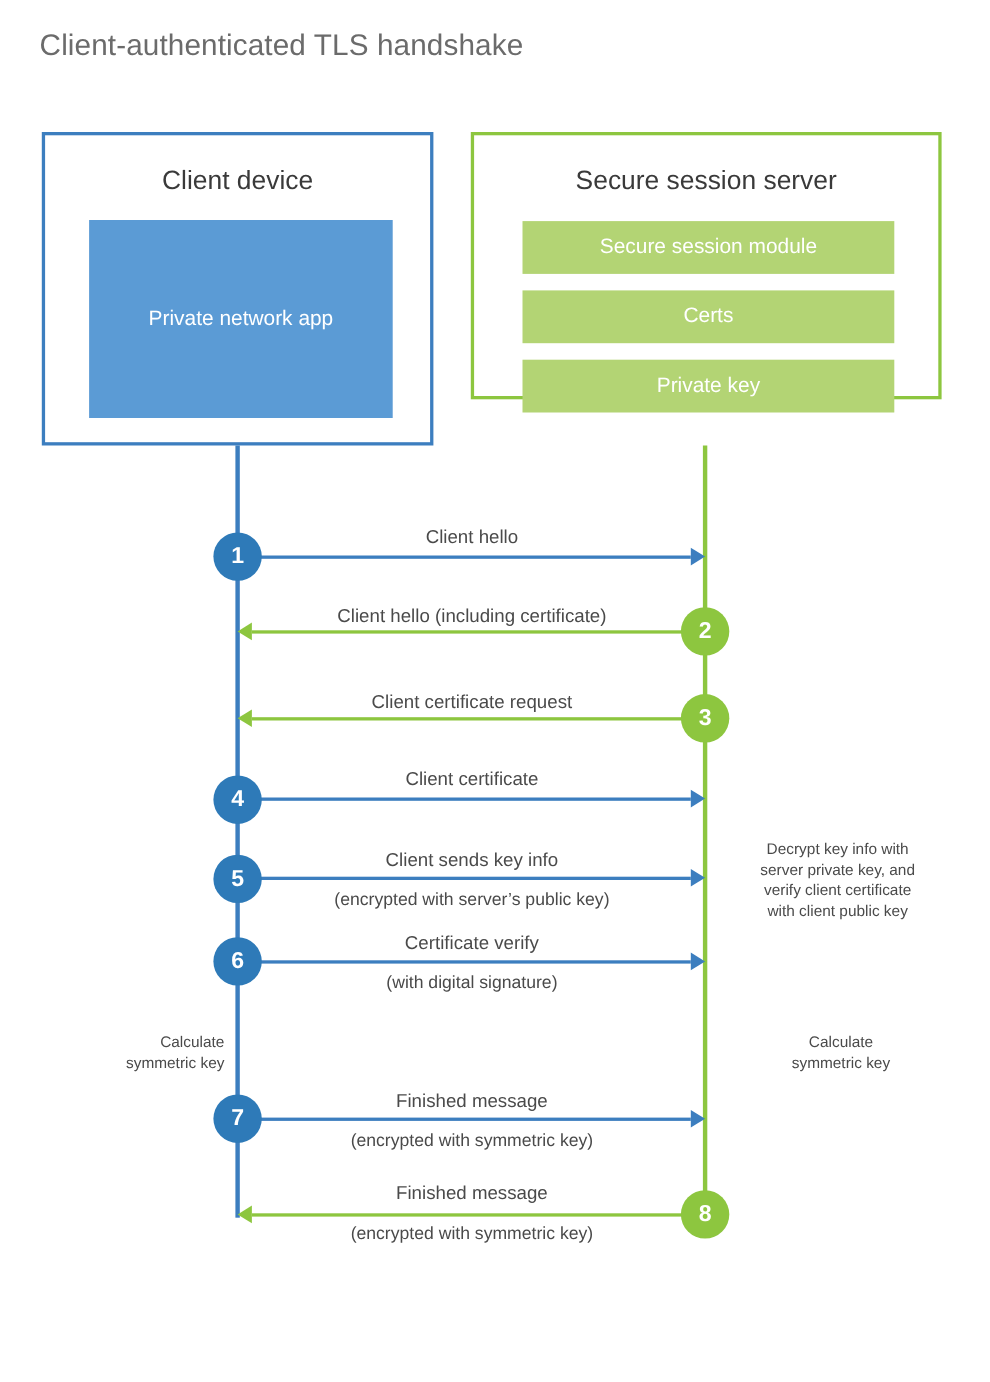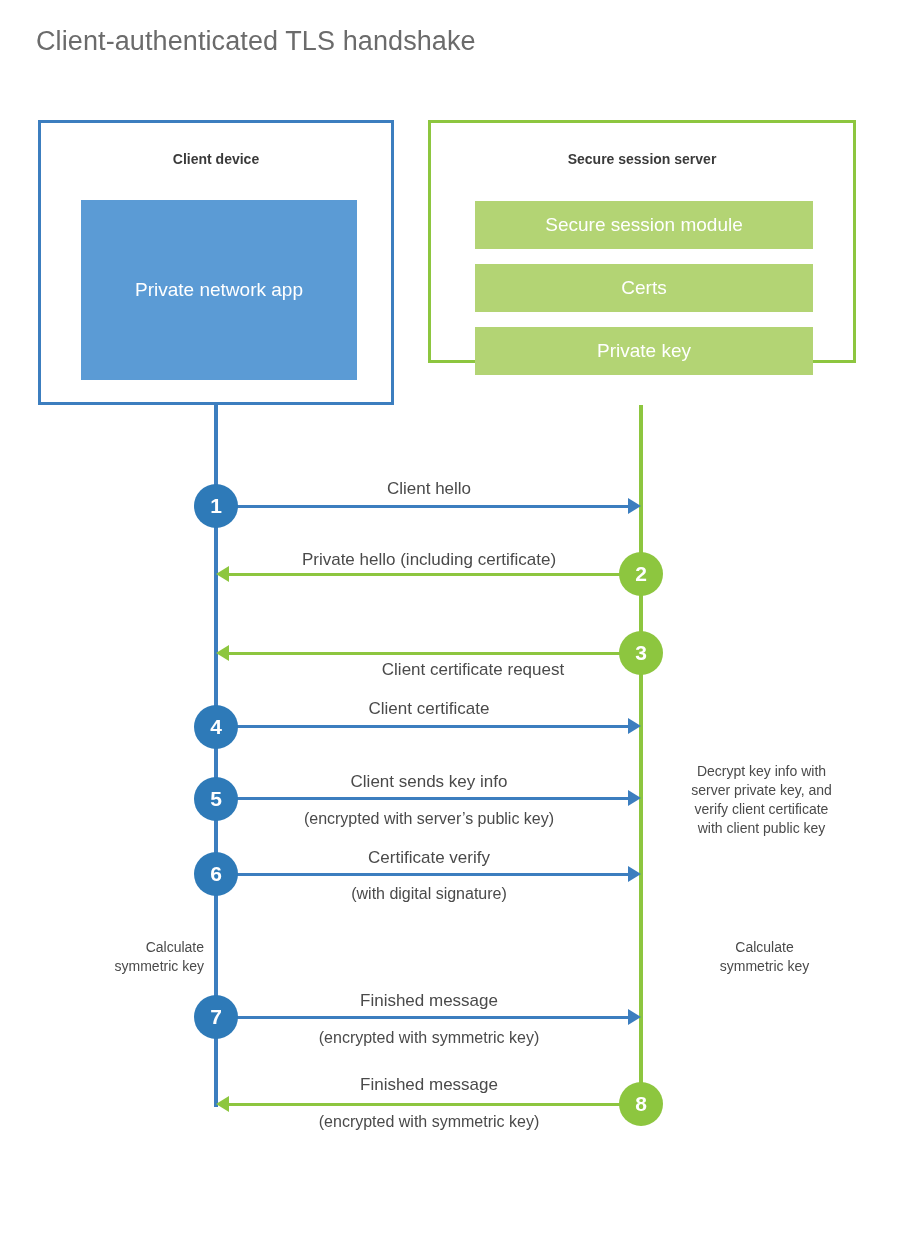--- a/index.html
+++ b/index.html
@@ -50,22 +50,22 @@
     width: 428px;
     height: 243px;
     border: 3px solid #8dc63f;
   }
   .actor-title {
     position: absolute;
     left: 0;
     right: 0;
     top: 28px;
     text-align: center;
-    font-size: 14px;
-    font-weight: bold;
+    font-size: 24px;
+    font-weight: normal;
     color: #3a3a3a;
   }
 
   
   .client-app {
     position: absolute;
     left: 40px;
     top: 77px;
     width: 276px;
     height: 180px;
@@ -207,26 +207,26 @@
   </div>
 
   <div class="lifeline client"></div>
   <div class="lifeline server"></div>
 
   <div class="msg-label" style="left:429px; top:479px;">Client hello</div>
   <div class="msg-line to-server" style="left:216px; top:505px; width:412px;"></div>
   <div class="arrow-head right" style="left:628px; top:498px;"></div>
   <div class="step-circle blue" style="left:194px; top:484px;">1</div>
 
-  <div class="msg-label" style="left:429px; top:550px;">Private hello (including certificate)</div>
+  <div class="msg-label" style="left:429px; top:550px;">Client hello (including certificate)</div>
   <div class="msg-line to-client" style="left:229px; top:573px; width:412px;"></div>
   <div class="arrow-head left" style="left:216px; top:566px;"></div>
   <div class="step-circle green" style="left:619px; top:552px;">2</div>
 
-  <div class="msg-label" style="left:429px; top:660px;margin-left:44px;">Client certificate request</div>
+  <div class="msg-label" style="left:429px; top:629px;">Client certificate request</div>
   <div class="msg-line to-client" style="left:229px; top:652px; width:412px;"></div>
   <div class="arrow-head left" style="left:216px; top:645px;"></div>
   <div class="step-circle green" style="left:619px; top:631px;">3</div>
 
   <div class="msg-label" style="left:429px; top:699px;">Client certificate</div>
   <div class="msg-line to-server" style="left:216px; top:725px; width:412px;"></div>
   <div class="arrow-head right" style="left:628px; top:718px;"></div>
   <div class="step-circle blue" style="left:194px; top:705px;">4</div>
 
   <div class="msg-label" style="left:429px; top:772px;">Client sends key info</div>

